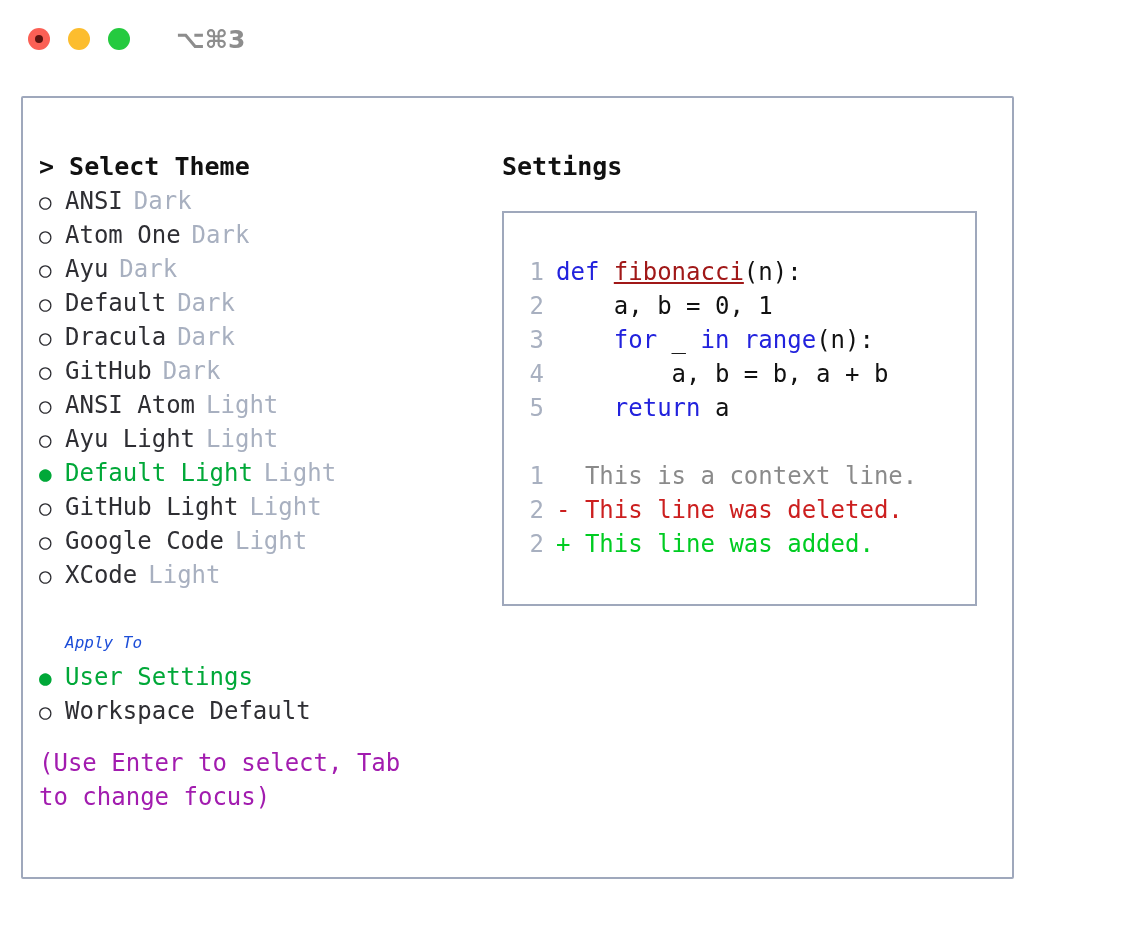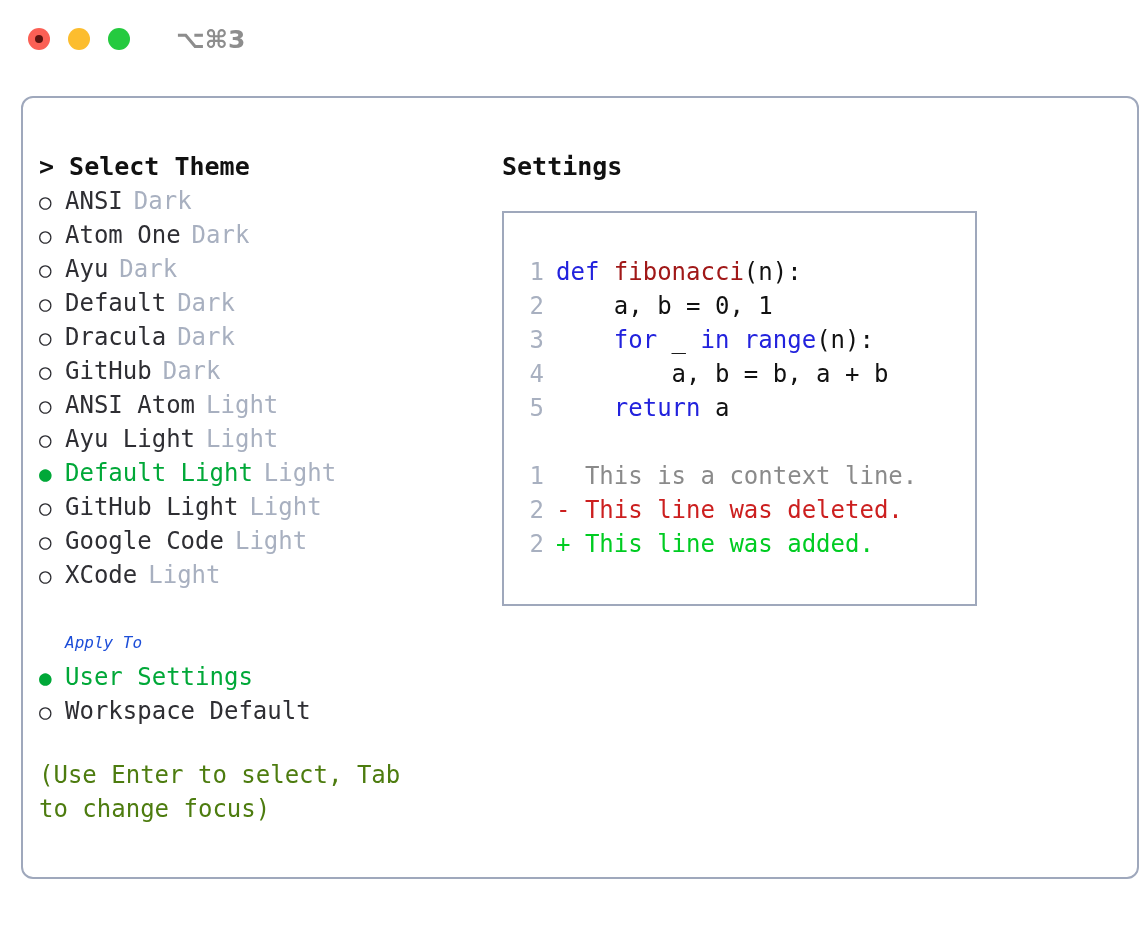--- a/index.html
+++ b/index.html
@@ -68,24 +68,24 @@
     color: #8d8d8d;
     letter-spacing: 0px;
     white-space: pre;
   }
 
   
   .panel {
     position: absolute;
     left: 21px;
     top: 96px;
-    width: 1118px;
+    width: 993px;
     height: 783px;
     border: 2px solid #9fa8bc;
-    border-radius: 12px;
+    border-radius: 2px;
     box-sizing: border-box;
     background: #ffffff;
   }
 
   .panel-inner {
     position: absolute;
     left: 0; top: 0;
     width: 100%;
     height: 100%;
   }
@@ -134,24 +134,24 @@
     line-height: 34px;
     font-size: 16px;
     color: #1d4ed8;
     padding-left: 26px;
     white-space: pre;
     font-style: italic;
   }
   .spacer { height: 34px; }
 
   .hint {
-    margin-top: 30px;
+    margin-top: 18px;
     font-size: 24px;
     line-height: 34px;
-    color: #4d7c0f;
+    color: #a21caf;
     width: 400px;
     white-space: pre-wrap;
   }
 
   
   .right-col {
     position: absolute;
     left: 479px;
     top: 52px;
     width: 490px;
@@ -180,21 +180,21 @@
     display: block;
   }
   .ln {
     display: inline-block;
     width: 24px;
     text-align: right;
     color: #a8b0c0;
     margin-right: 12px;
   }
   .kw  { color: #2222dd; }
-  .fn  { color: #a01818; }
+  .fn  { color: #a01818; text-decoration: underline; }
   .pl  { color: #111111; }
   .ctx { color: #8a8a8a; }
   .del { color: #cc1f1f; text-align: center; }
   .add { color: #00cc22; }
   .blank { height: 34px; display: block; }
 </style>
 </head>
 <body>
 
 <div class="window">

